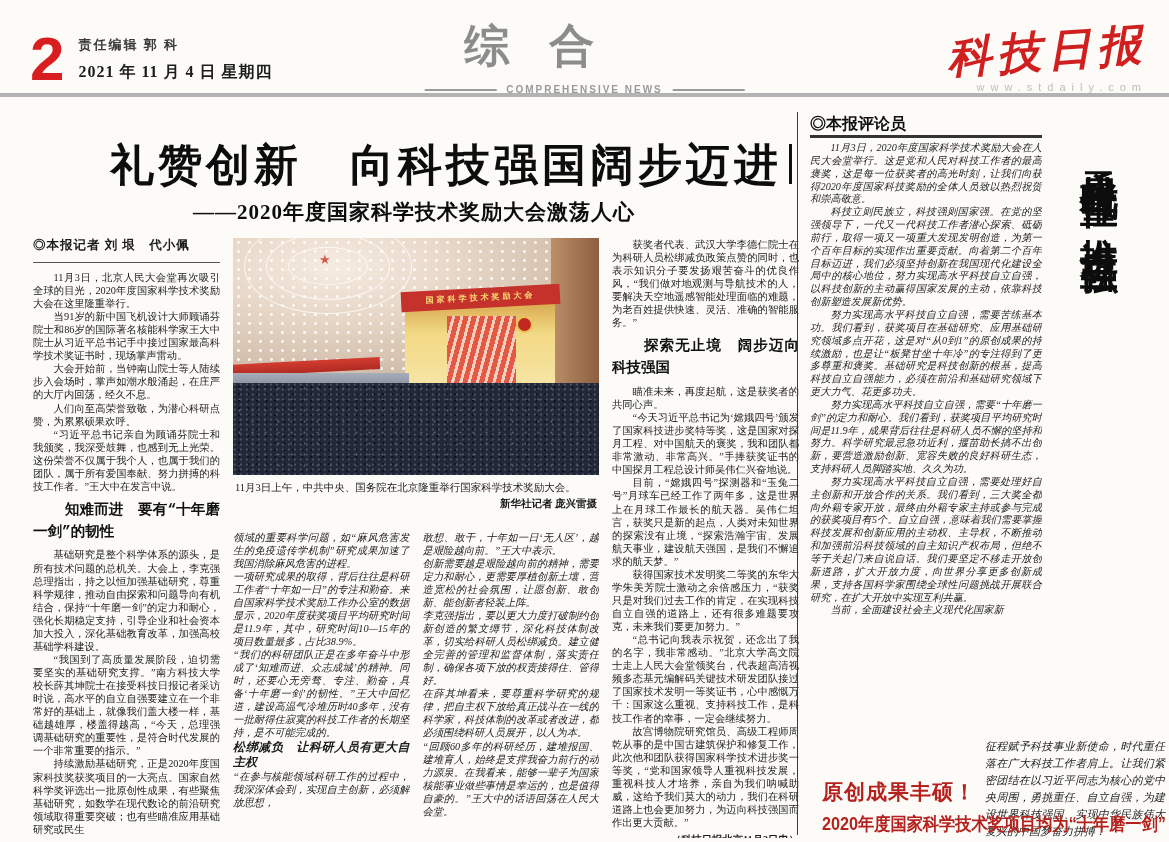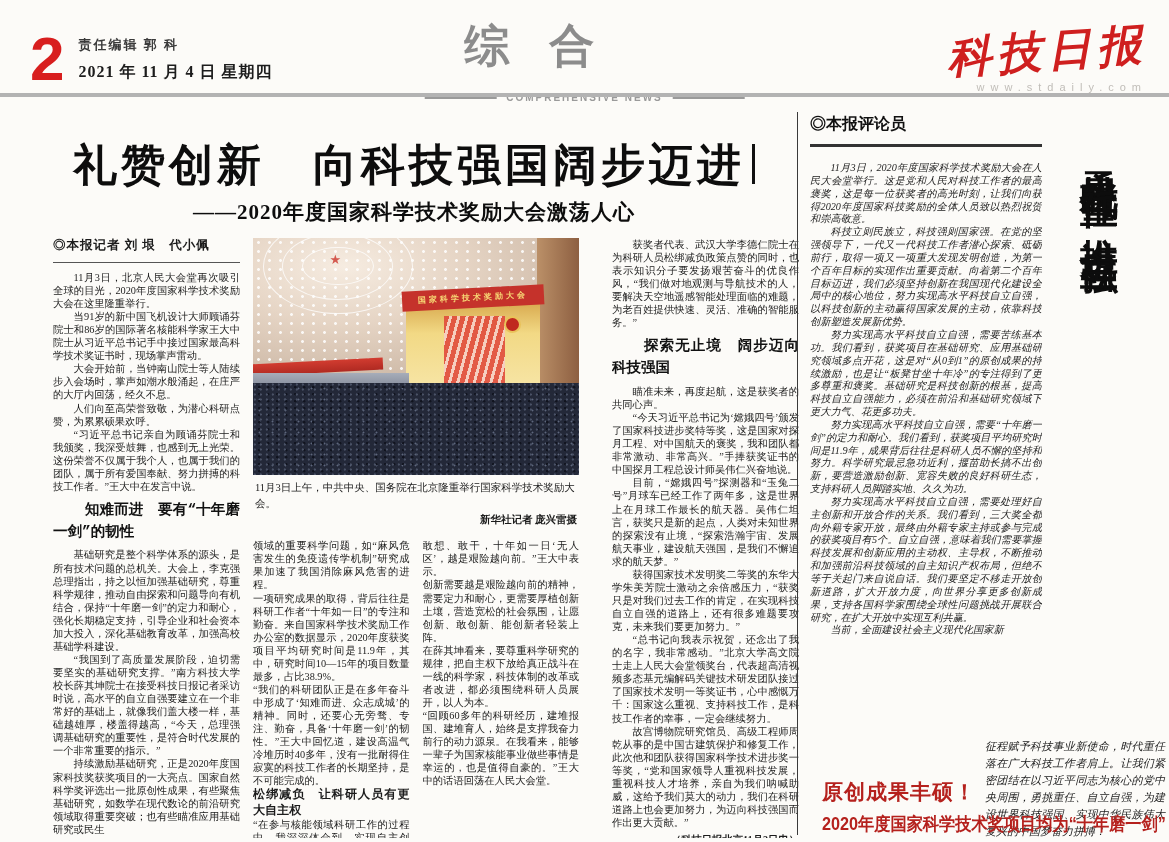--- a/index.html
+++ b/index.html
@@ -8,37 +8,37 @@
   .page { position:relative; width:1169px; height:842px; background:#fcfbf8; overflow:hidden; }
 
   
   .mh-left { position:absolute; left:30px; top:30px; display:flex; gap:14px; }
   .page-num { font-family:"Liberation Sans", sans-serif; font-weight:900; font-size:62px; line-height:0.92; color:#d81e1e; }
   .mh-info { padding-top:6px; font-family:Liberation Serif, serif; }
   .editor { font-size:13px; font-weight:700; color:#3a3a3a; letter-spacing:2px; }
   .pub-date { font-size:16px; font-weight:700; margin-top:8px; letter-spacing:1px; }
   .mh-center { position:absolute; left:50%; transform:translateX(-50%); top:16px; }
   .section-title { font-family:"Liberation Sans", sans-serif; font-size:45px; font-weight:900; color:#8c8c8c; letter-spacing:40px; padding-left:40px; white-space:nowrap; }
-  .section-sub { display:flex; align-items:center; gap:10px; margin-top:16px; justify-content:center; }
+  .section-sub { display:flex; align-items:center; gap:10px; margin-top:8px; justify-content:center; }
   .section-sub .rule { width:72px; height:2px; background:#9a9a9a; }
   .section-sub .txt { font-family:"Liberation Sans", sans-serif; font-size:10px; font-weight:700; color:#9a9a9a; letter-spacing:2px; white-space:nowrap; }
   .mh-right { position:absolute; right:22px; top:22px; text-align:right; }
   .paper-name { font-family:"DejaVu Serif", serif; font-style:italic; font-weight:700; font-size:44px; color:#cf1f1f; letter-spacing:6px; transform:rotate(-4deg); white-space:nowrap; }
   .website { margin-top:0px; font-family:"Liberation Sans", sans-serif; font-size:11px; color:#c0bdb8; letter-spacing:6px; }
   .mh-divider { position:absolute; top:93px; left:0; width:100%; height:4px; background:#b3b3b3; }
 
   
-  .headline { position:absolute; left:36px; top:136px; width:756px; text-align:center; font-family:"Liberation Sans", sans-serif; font-weight:900; font-size:44px; letter-spacing:4px; color:#0d0d0d; white-space:nowrap; }
+  .headline { position:absolute; left:36px; top:136px; width:756px; text-align:right; font-family:"Liberation Sans", sans-serif; font-weight:900; font-size:44px; letter-spacing:4px; color:#0d0d0d; white-space:nowrap; }
   .headline-bar { display:inline-block; width:3px; height:40px; background:#111; margin-left:7px; vertical-align:-4px; }
   .subheadline { position:absolute; left:36px; top:198px; width:756px; text-align:center; font-weight:700; font-size:21px; letter-spacing:1px; color:#0d0d0d; white-space:nowrap; }
 
   
   .columns { position:absolute; left:33px; top:238px; width:766px; height:600px; display:flex; gap:13px; overflow:hidden; }
   .col { font-size:10.3px; line-height:1.27; text-align:justify; overflow:hidden; }
-  .col-side { width:187px; flex:0 0 187px;margin-left:20px; }
+  .col-side { width:187px; flex:0 0 187px; }
   .col-mid { flex:1 1 auto; display:flex; flex-direction:column; }
   .col p { text-indent:2em; }
   .col p.dateline { text-indent:0; text-align:right; font-weight:700; margin-top:4px; }
   .col h3.col-header { font-family:Liberation Mono, monospace; font-size:14.5px; font-weight:700; line-height:1.5; text-indent:2.2em; margin:7px 0 5px; color:#111; }
   .byline { font-size:12.5px; font-weight:700; letter-spacing:1px; border-bottom:1.5px solid #555; padding-bottom:8px; margin-bottom:8px; }
 
   
   .photo { position:relative; width:100%; height:237px; overflow:hidden; background:#d9c8b8; flex:0 0 237px; }
   .ph-ceiling { position:absolute; left:0; top:0; right:0; height:60%; background:radial-gradient(ellipse at 28% 20%, #f6ece1 0%, #e6d5c5 35%, #cfbba9 70%, #c3ae9c 100%); }
   .ph-ceiling::after { content:""; position:absolute; inset:0; background-image:radial-gradient(circle, rgba(255,255,255,.85) 1px, transparent 1.8px); background-size:11px 9px; }
@@ -53,29 +53,29 @@
   .ph-banner { position:absolute; top:-16%; left:-3%; width:106%; height:22%; background:#c5322b; color:#f7d774; font-size:8px; font-weight:700; display:flex; align-items:center; justify-content:center; letter-spacing:3px; transform:rotate(-3deg); white-space:nowrap; overflow:hidden; }
   .ph-flags { position:absolute; left:28%; top:16%; width:46%; height:74%; background:repeating-linear-gradient(105deg, rgba(224,72,58,.88) 0 5px, rgba(246,205,196,.9) 5px 8px); }
   .ph-emblem { position:absolute; right:16%; top:18%; width:13px; height:13px; border-radius:50%; background:#c0281f; box-shadow:0 0 0 2px #e9c25a; }
   .ph-left-banner { position:absolute; left:-2%; top:52%; width:42%; height:5%; background:linear-gradient(#d23c30,#b02a22); transform:rotate(-3deg); }
   .ph-mid-wall { position:absolute; left:0; top:57%; width:48%; height:9%; background:linear-gradient(#a7adb9,#767d8e); }
   .ph-audience { position:absolute; left:0; bottom:0; width:100%; height:39%; background-color:#232838;
       background-image:radial-gradient(circle at 30% 30%, #4a5266 .8px, transparent 1.4px),
                        radial-gradient(circle at 70% 60%, #11141f 1px, transparent 1.5px),
                        radial-gradient(circle at 50% 50%, #5d667c .7px, transparent 1.2px);
       background-size:6px 5px, 9px 7px, 13px 11px; }
-  .caption { font-size:10.5px; line-height:1.5; margin:5px 2px 12px; flex:0 0 auto; }
+  .caption { font-size:10.5px; line-height:1.5; margin:5px 2px 19px; flex:0 0 auto; }
   .caption .credit { display:block; text-align:right; font-weight:700; }
   .mid-cols { display:flex; gap:13px; flex:1 1 auto; overflow:hidden; }
-  .mid-cols .mcol { flex:1; font-size:10.3px; line-height:1.27; text-align:justify; overflow:hidden; }
+  .mid-cols .mcol { flex:1; font-size:10.3px; line-height:1.27; text-align:justify; overflow:hidden;font-style:italic; }
 
   
   .v-rule { position:absolute; left:797px; top:112px; width:1px; height:723px; background:#3a3a3a; }
   .commentary { position:absolute; left:810px; top:114px; width:232px; }
-  .comm-label { font-family:"Liberation Sans", sans-serif; font-size:16px; font-weight:900; color:#111; padding-bottom:9px; border-bottom:3px solid #333; margin-bottom:15px; }
+  .comm-label { font-family:"Liberation Sans", sans-serif; font-size:16px; font-weight:900; color:#111; padding-bottom:0; border-bottom:3px solid #333; margin-bottom:4px; }
   .comm-body { font-size:10.2px; line-height:1.26; text-align:justify; font-style:italic; height:595px; overflow:hidden; }
   .comm-body p { text-indent:2em; }
   .vertical-headline { position:absolute; left:1078px; top:142px; width:46px; height:556px; writing-mode:vertical-rl; text-orientation:upright; font-family:"Liberation Sans", sans-serif; font-weight:900; font-size:38px; letter-spacing:4px; color:#0d0d0d; }
   .comm-cont { position:absolute; left:985px; top:690px; width:180px; font-size:11px; line-height:1.55; text-align:justify; font-style:italic;margin-top:48px; }
 
   
   .teaser { position:absolute; left:822px; top:778px; width:360px; color:#b5211d; font-family:"Liberation Sans", sans-serif; font-weight:900; }
   .teaser-line1 { font-size:21px; letter-spacing:1px; }
   .teaser-line2 { font-size:18px; margin-top:6px; white-space:nowrap; transform:scaleX(0.9); transform-origin:left; }
 </style>
@@ -148,20 +148,21 @@
         <div class="mcol">
             <p class="cont">领域的重要科学问题，如“麻风危害发生的免疫遗传学机制”研究成果加速了我国消除麻风危害的进程。</p>
             <p>一项研究成果的取得，背后往往是科研工作者“十年如一日”的专注和勤奋。来自国家科学技术奖励工作办公室的数据显示，2020年度获奖项目平均研究时间是11.9年，其中，研究时间10—15年的项目数量最多，占比38.9%。</p>
             <p>“我们的科研团队正是在多年奋斗中形成了‘知难而进、众志成城’的精神。同时，还要心无旁骛、专注、勤奋，具备‘十年磨一剑’的韧性。”王大中回忆道，建设高温气冷堆历时40多年，没有一批耐得住寂寞的科技工作者的长期坚持，是不可能完成的。</p>
             <h3 class="col-header">松绑减负　让科研人员有更大自主权</h3>
             <p>“在参与核能领域科研工作的过程中，我深深体会到，实现自主创新，必须解放思想，</p>
           </div>
         <div class="mcol">
             <p class="cont">敢想、敢干，十年如一日‘无人区’，越是艰险越向前。”王大中表示。</p>
             <p>创新需要越是艰险越向前的精神，需要定力和耐心，更需要厚植创新土壤，营造宽松的社会氛围，让愿创新、敢创新、能创新者轻装上阵。</p>
+            <p>李克强指出，要以更大力度打破制约创新创造的繁文缛节，深化科技体制改革，切实给科研人员松绑减负。建立健全完善的管理和监督体制，落实责任制，确保各项下放的权责接得住、管得好。</p>
             <p>在薛其坤看来，要尊重科学研究的规律，把自主权下放给真正战斗在一线的科学家，科技体制的改革或者改进，都必须围绕科研人员展开，以人为本。</p>
             <p>“回顾60多年的科研经历，建堆报国、建堆育人，始终是支撑我奋力前行的动力源泉。在我看来，能够一辈子为国家核能事业做些事情是幸运的，也是值得自豪的。”王大中的话语回荡在人民大会堂。</p>
           </div>
       </div>
     </div>
     <div class="col col-side">
         <p>获奖者代表、武汉大学李德仁院士在为科研人员松绑减负政策点赞的同时，也表示知识分子要发扬艰苦奋斗的优良作风，“我们做对地观测与导航技术的人，要解决天空地遥感智能处理面临的难题，为老百姓提供快速、灵活、准确的智能服务。”</p>
         <h3 class="col-header">探索无止境　阔步迈向科技强国</h3>
         <p>瞄准未来，再度起航，这是获奖者的共同心声。</p>
         <p>“今天习近平总书记为‘嫦娥四号’颁发了国家科技进步奖特等奖，这是国家对探月工程、对中国航天的褒奖，我和团队都非常激动、非常高兴。”手捧获奖证书的中国探月工程总设计师吴伟仁兴奋地说。</p>

